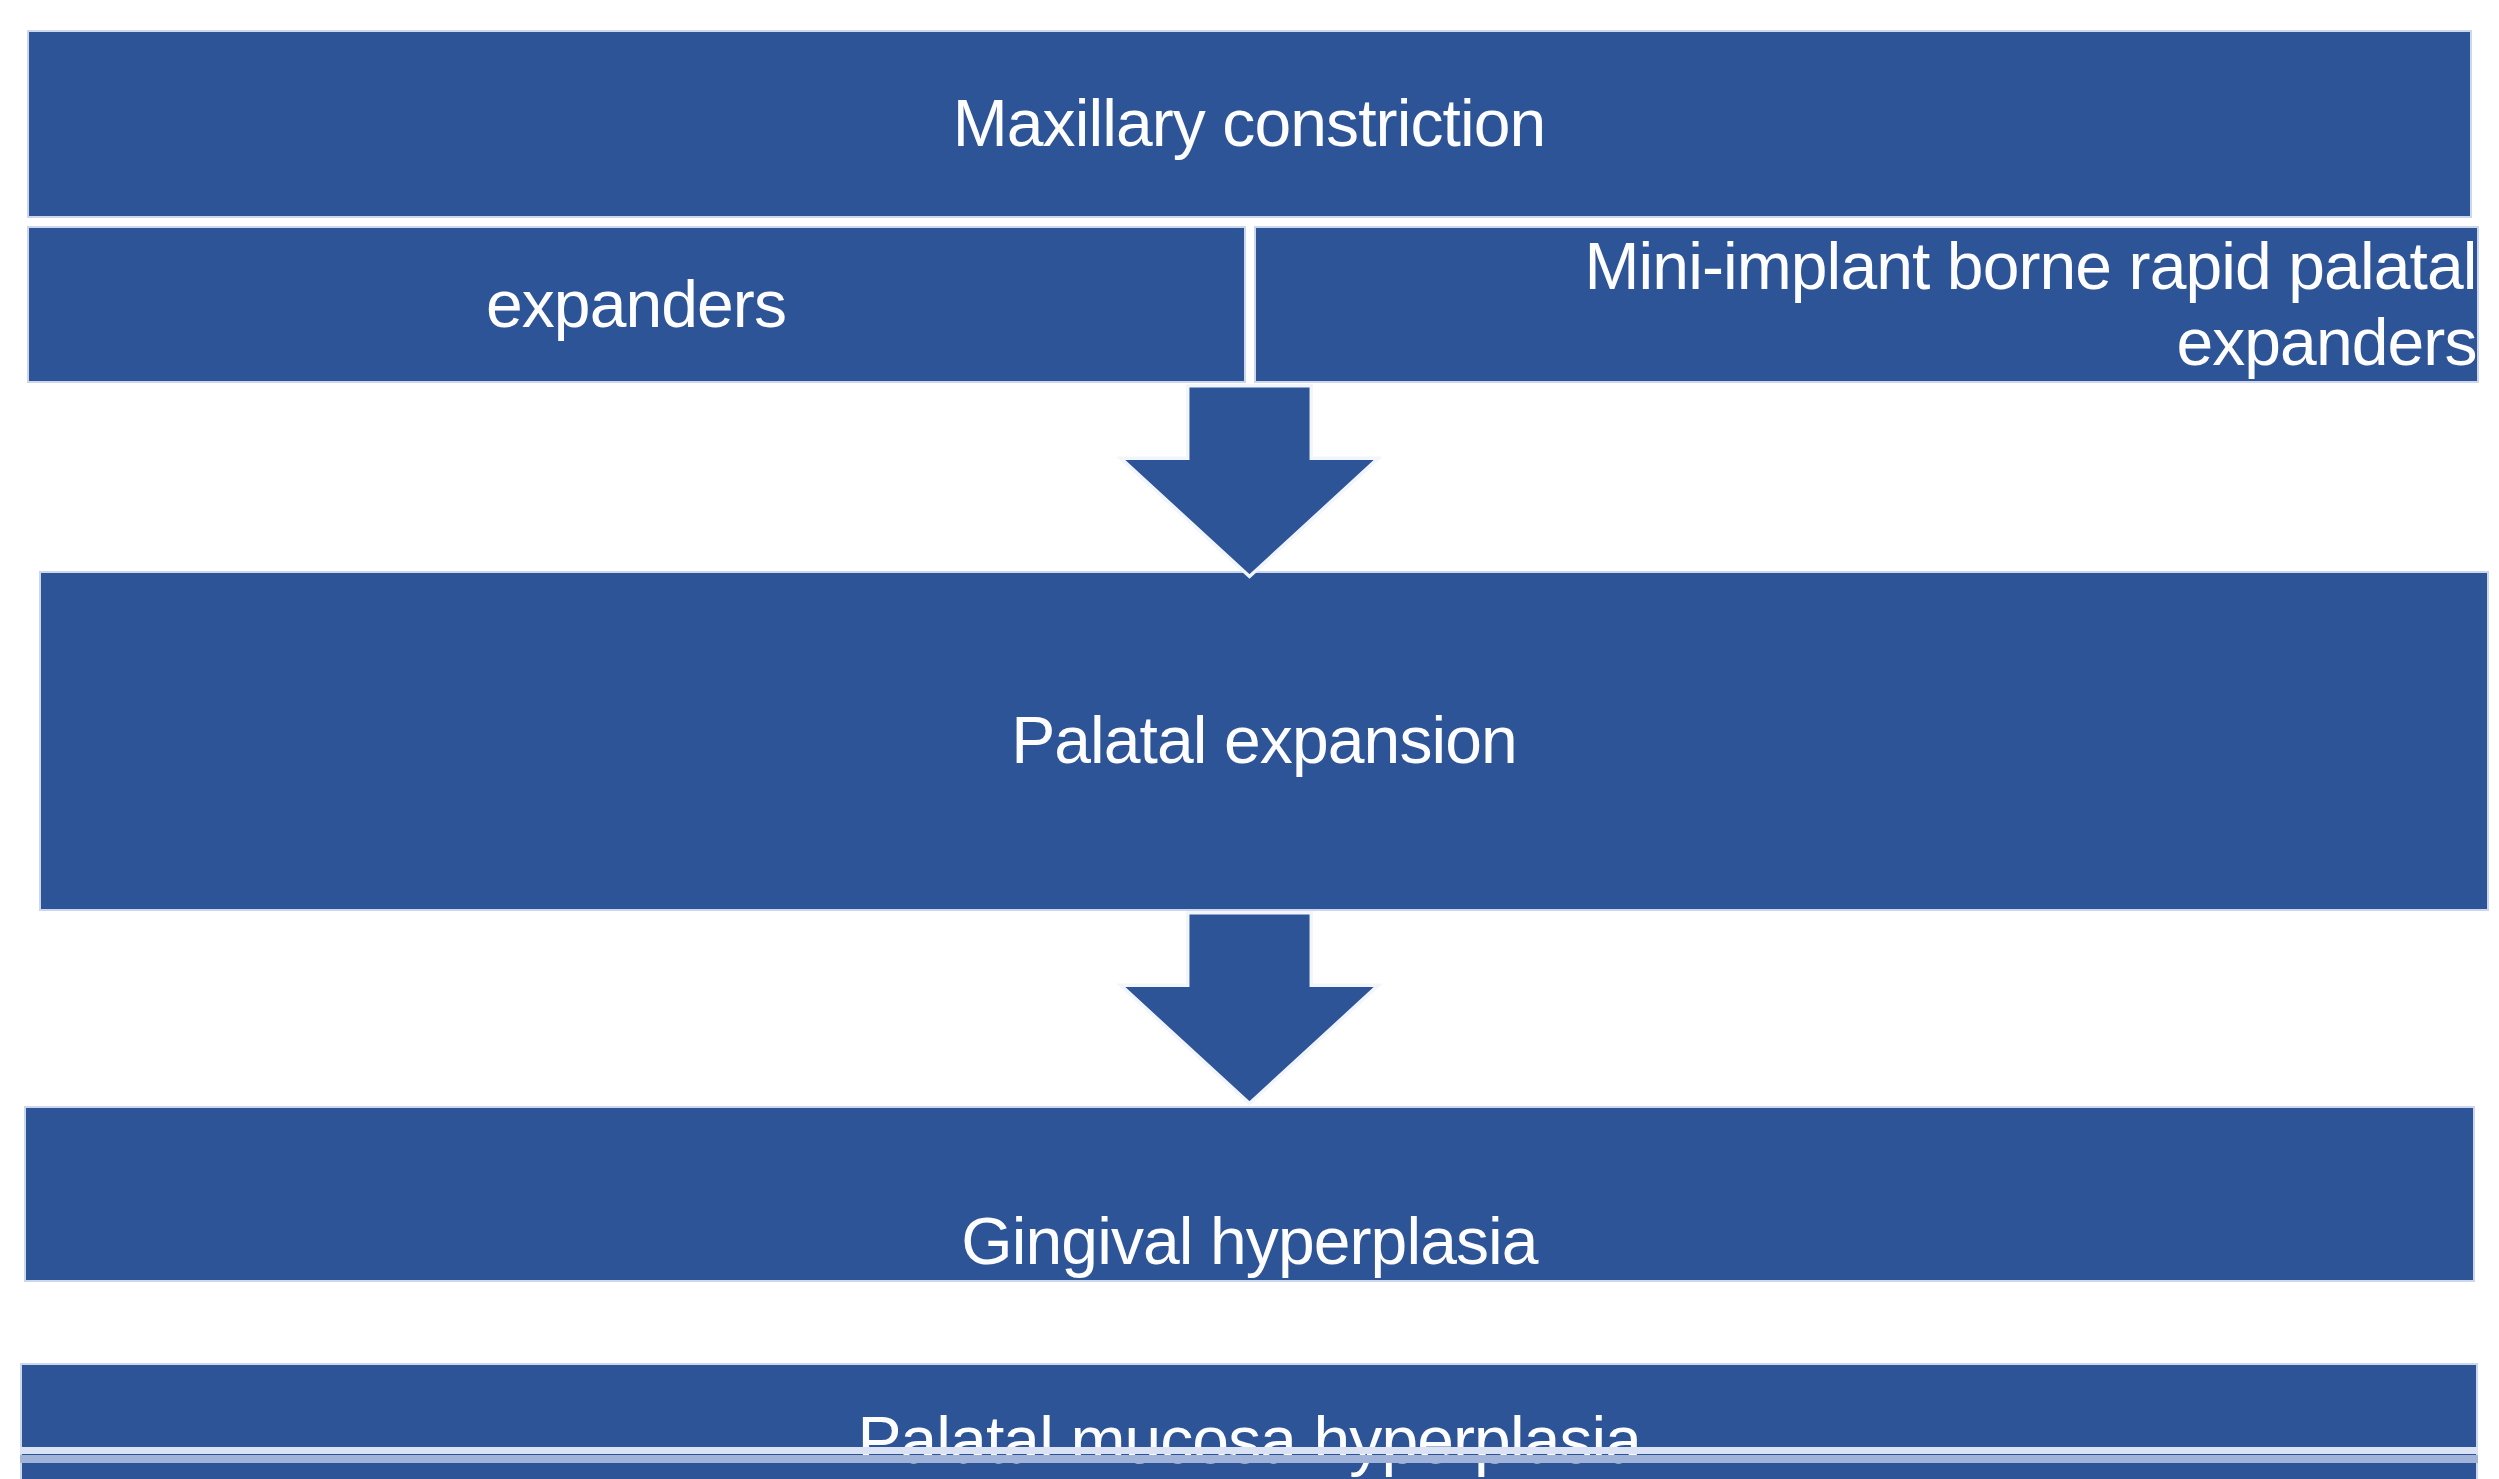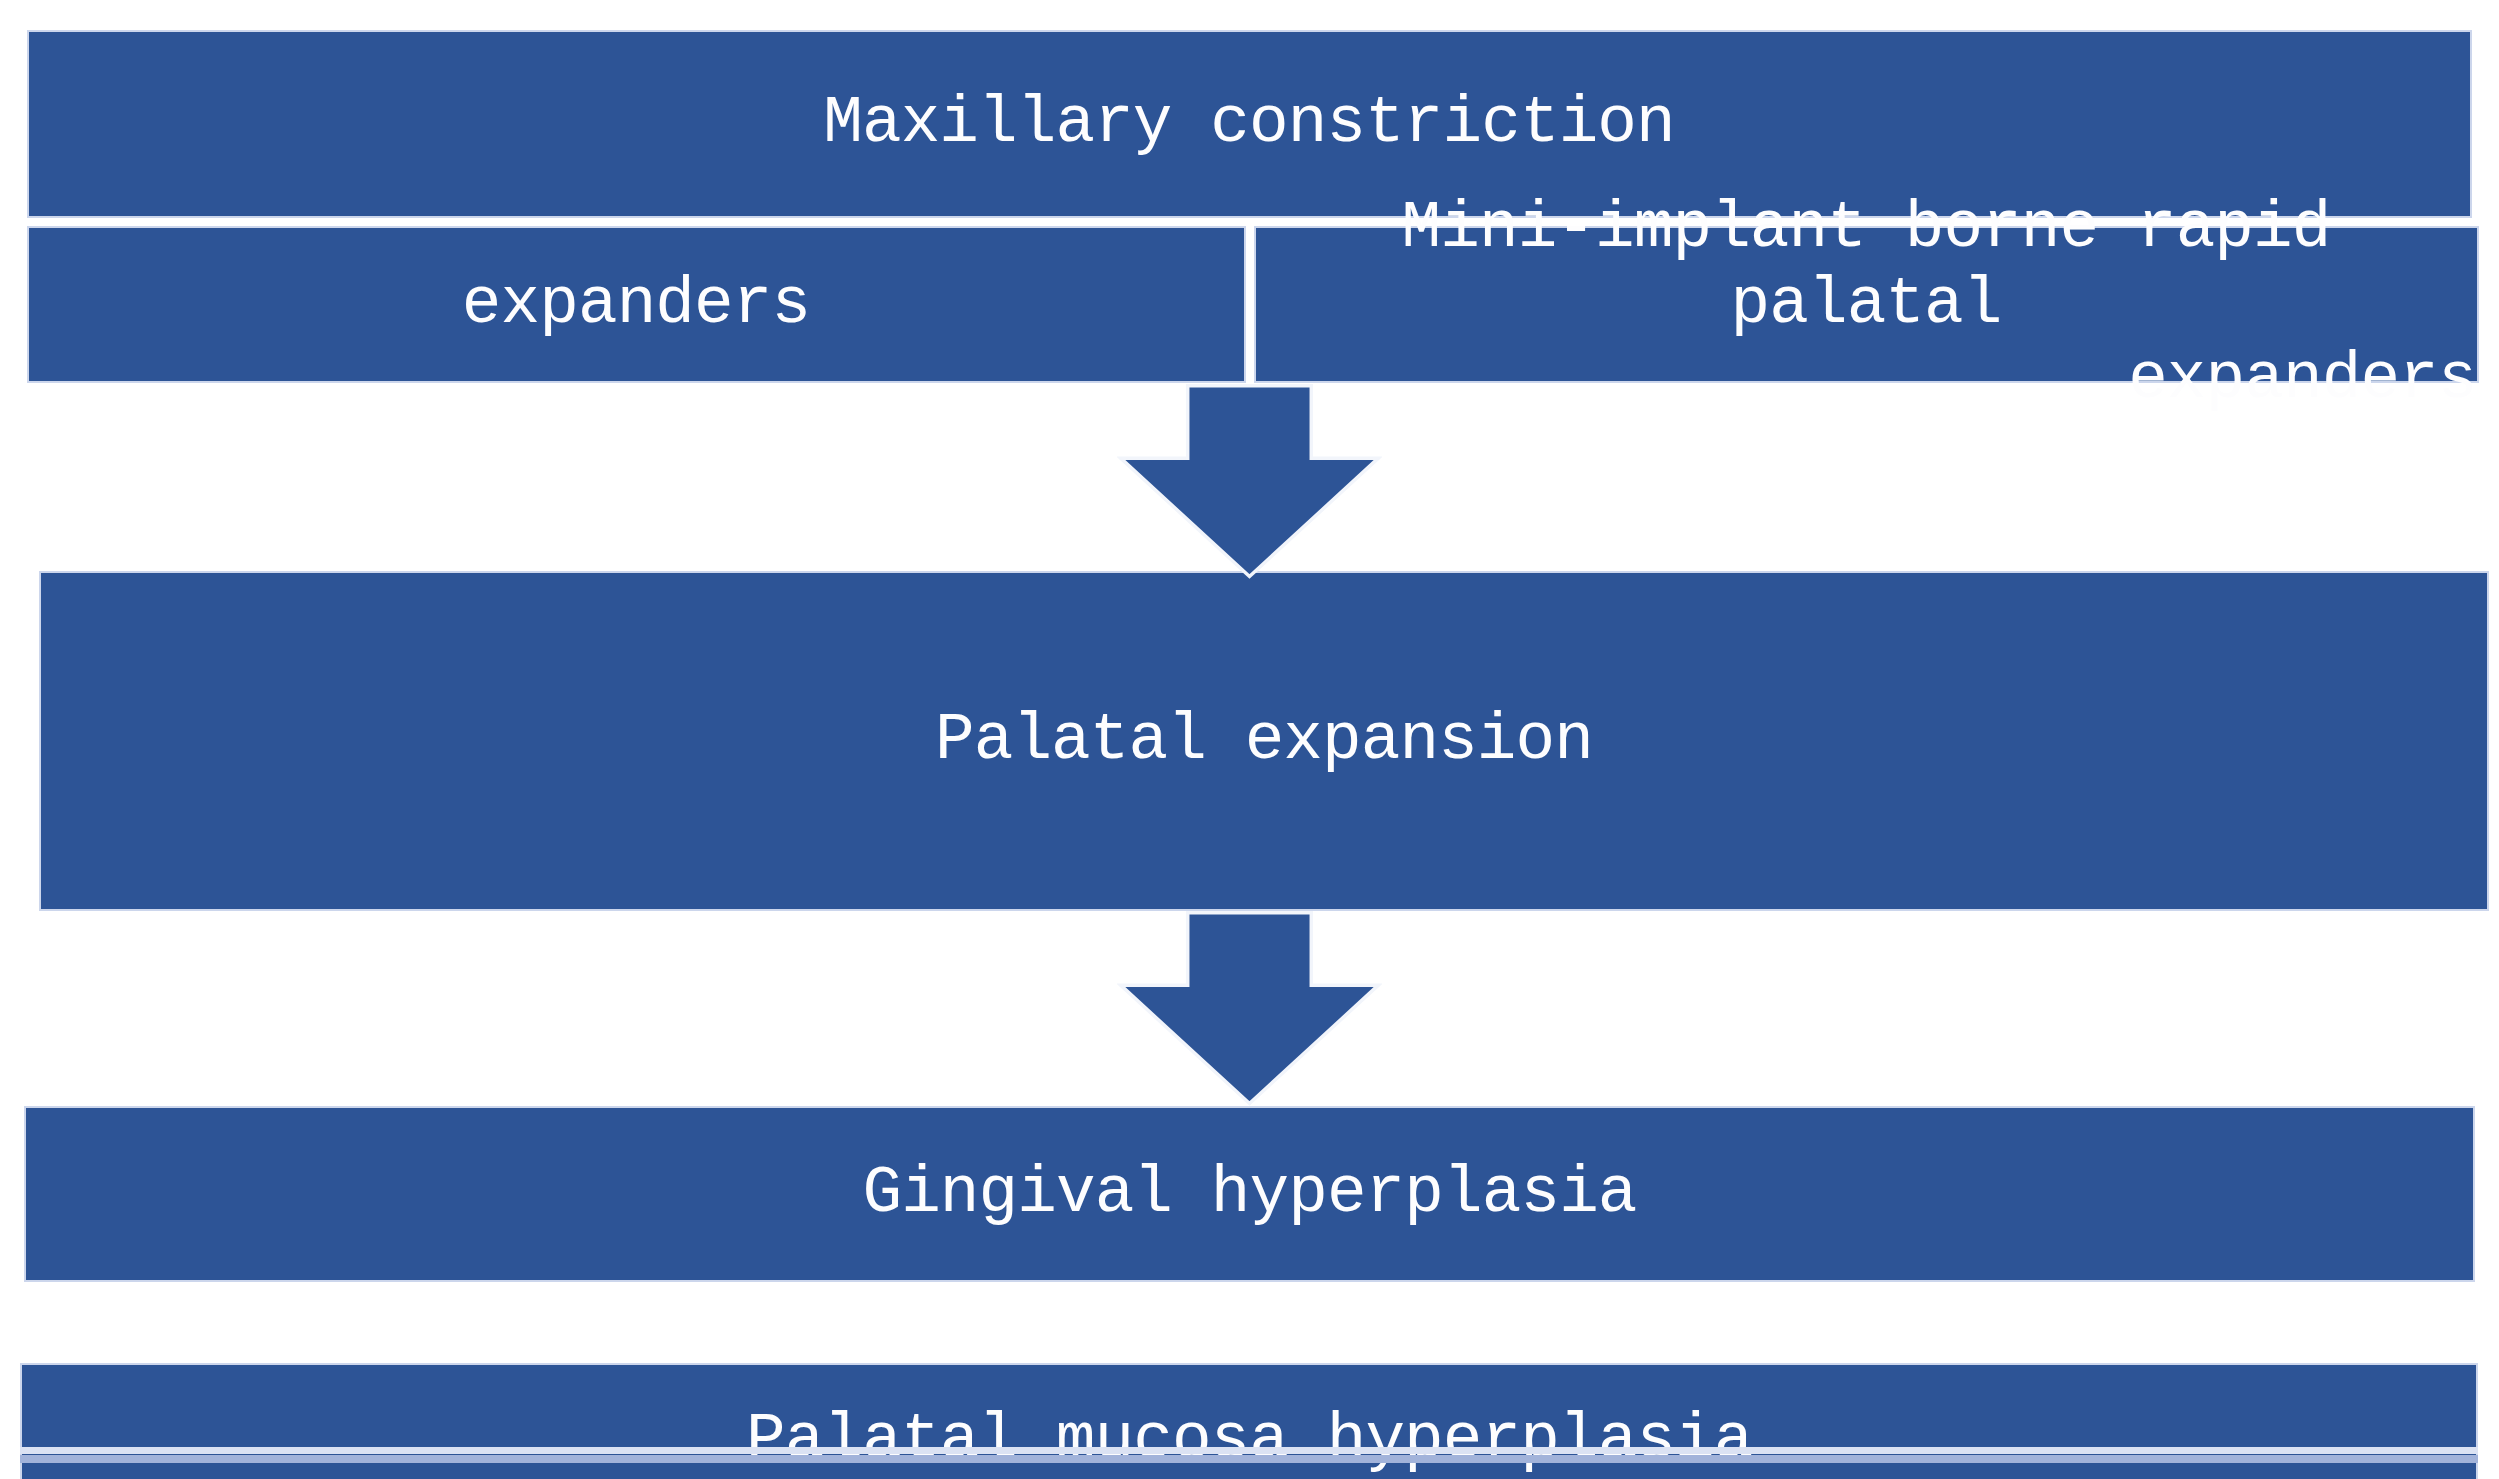--- a/index.html
+++ b/index.html
@@ -5,21 +5,21 @@
   html, body {
     margin: 0;
     padding: 0;
     background: #ffffff;
   }
   .canvas {
     position: relative;
     width: 2500px;
     height: 1480px;
     background: var(--background, #ffffff);
-    font-family: Liberation Mono, monospace;
+    font-family: Liberation Sans, sans-serif;
     overflow: hidden;
   }
   .node {
     position: absolute;
     box-sizing: border-box;
     background: var(--box-fill, #2d5496);
     border: 2.7px solid var(--box-border, #ccd6ec);
     color: var(--text, #fdfdfe);
     display: flex;
     flex-direction: column;
@@ -58,21 +58,21 @@
   #arrow-1 { top: 384px; }
   #arrow-2 { top: 911px; }
   .down-arrow polygon {
     fill: var(--arrow-fill, #2d5496);
     stroke: #f2f5fb;
     stroke-width: 4;
     stroke-linejoin: miter;
   }
 
   #box-palatal-expansion { left: 39px; top: 571px;  width: 2450px; height: 340px; }
-  #box-gingival          { left: 24px; top: 1106px; width: 2451px; height: 176px; }
+  #box-gingival          { left: 24px; top: 1106px; width: 2451px; height: 176px; justify-content: flex-end; }
   #box-mucosa            { left: 20.3px; top: 1363px; width: 2458px; height: 156px; }
 
   .bottom-stripe {
     position: absolute;
     left: 20.3px;
     width: 2458px;
   }
   #stripe-light  { top: 1447px; height: 7px; background: var(--stripe-light, #dbe2f3); }
   #stripe-medium { top: 1455px; height: 8px; background: var(--stripe-medium, #a2b3da); }
 </style>

